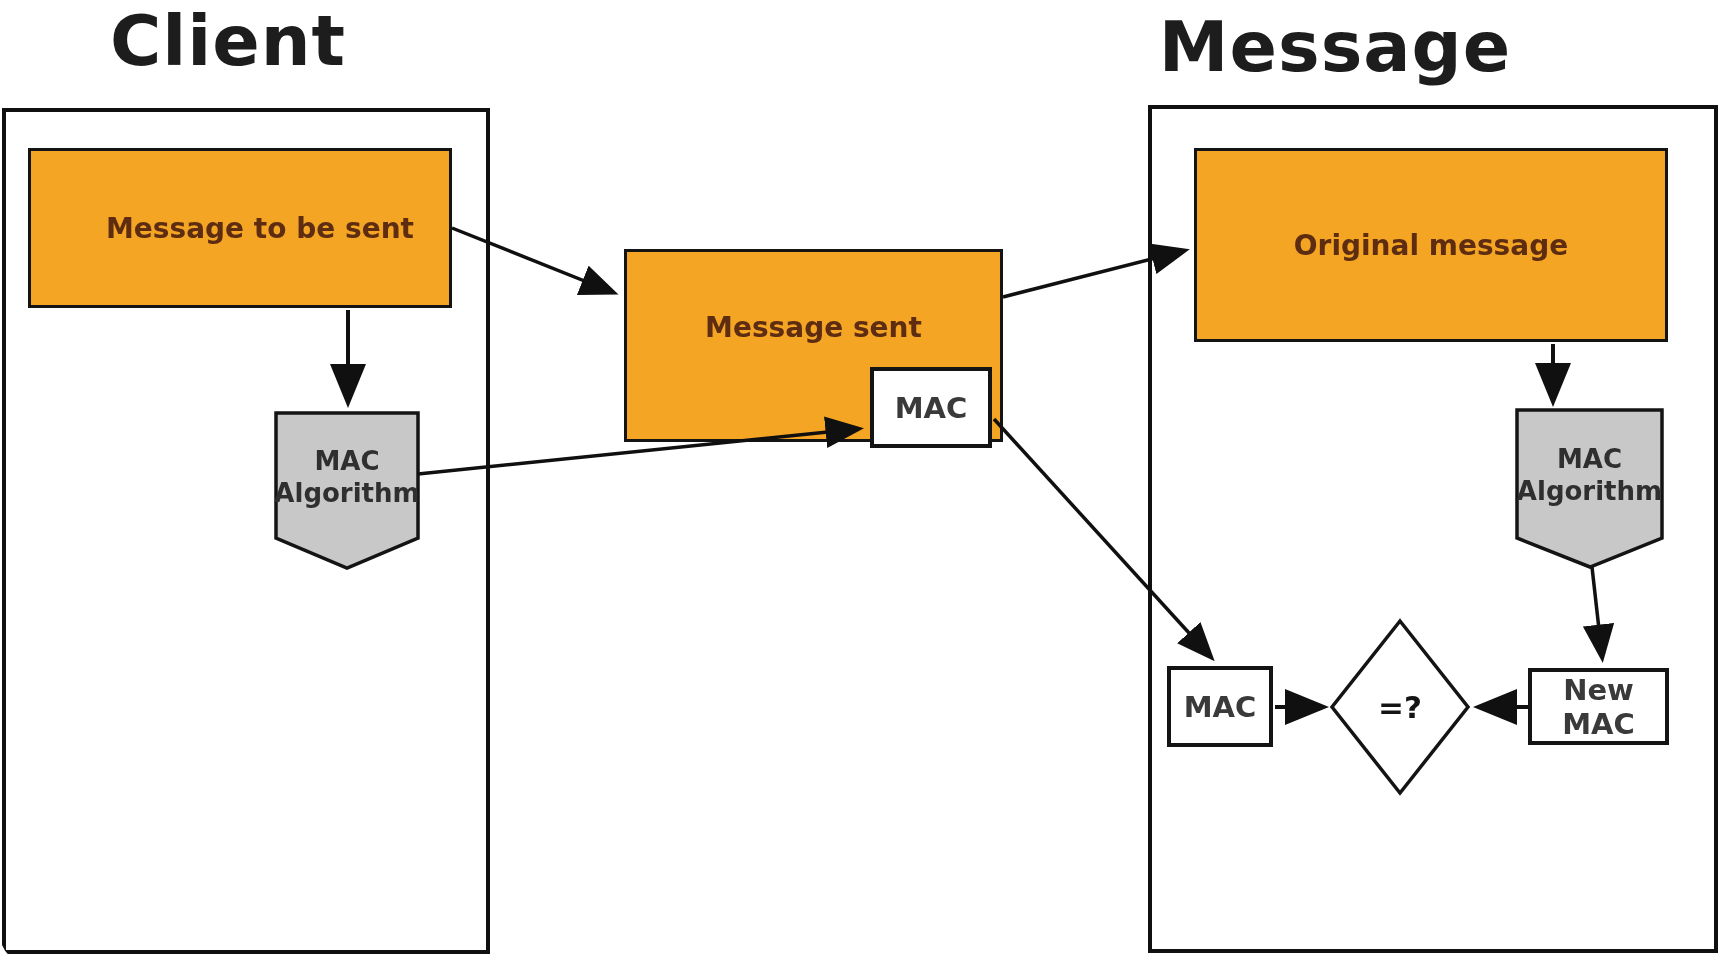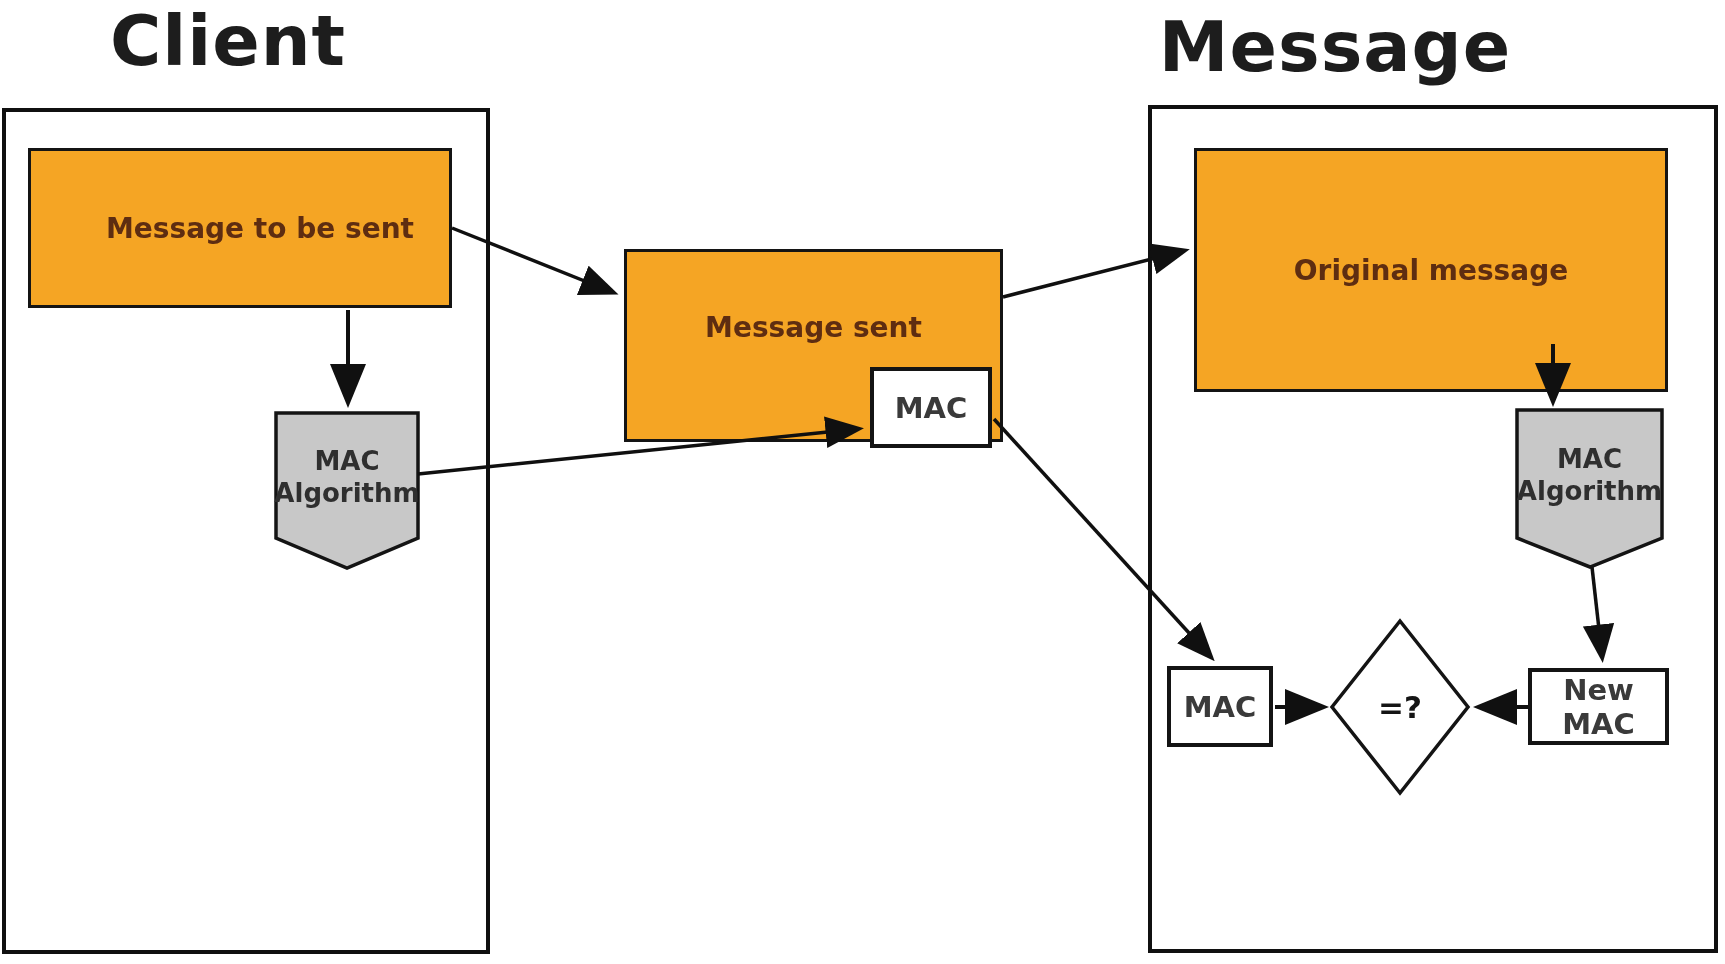--- a/index.html
+++ b/index.html
@@ -6,21 +6,21 @@
     --orange:#f5a524;
     --gray:#c8c8c8;
     --ink:#101010;
     --brown:#5e2d11;
     --label:#3a3a3a;
     --bg:#ffffff;
   }
   html,body{margin:0;padding:0;background:var(--bg);}
   #canvas{
     position:relative;width:1725px;height:964px;background:var(--bg);
-    font-family:"DejaVu Sans","Liberation Sans",sans-serif;overflow:hidden;
+    font-family:"DejaVu Sans","Liberation Sans",sans-serif;overflow:hidden;border-radius:30px;
   }
   .abs{position:absolute;}
   .title{
     font-size:70px;font-weight:600;color:#1d1d1d;letter-spacing:1px;
     display:flex;align-items:center;justify-content:center;z-index:4;
   }
   .container-box{
     border:4px solid var(--ink);background:transparent;z-index:1;
   }
   .node{
@@ -53,21 +53,21 @@
   <div class="abs container-box" style="left:1148px;top:105px;width:562px;height:840px;"></div>
 
   <div class="abs node orange-box" style="left:28px;top:148px;width:424px;height:160px;padding-left:40px;">
     <span>Message to be sent</span>
   </div>
 
   <div class="abs node orange-box" style="left:624px;top:249px;width:379px;height:193px;">
     <span style="margin-bottom:36px;">Message sent</span>
   </div>
 
-  <div class="abs node orange-box" style="left:1194px;top:148px;width:474px;height:244px;">
+  <div class="abs node orange-box" style="left:1194px;top:148px;width:474px;height:194px;">
     <span>Original message</span>
   </div>
 
   <div class="abs node white-box" style="left:870px;top:367px;width:122px;height:81px;">
     <span>MAC</span>
   </div>
 
   <div class="abs node white-box" style="left:1167px;top:666px;width:106px;height:81px;">
     <span>MAC</span>
   </div>

